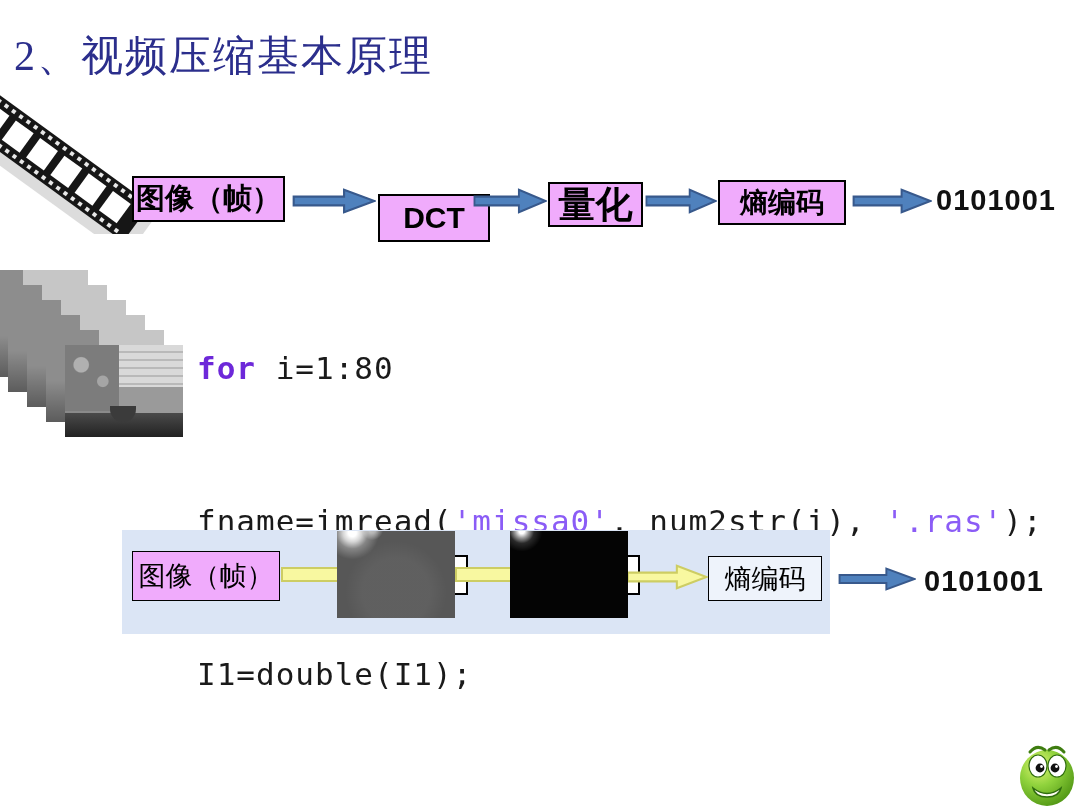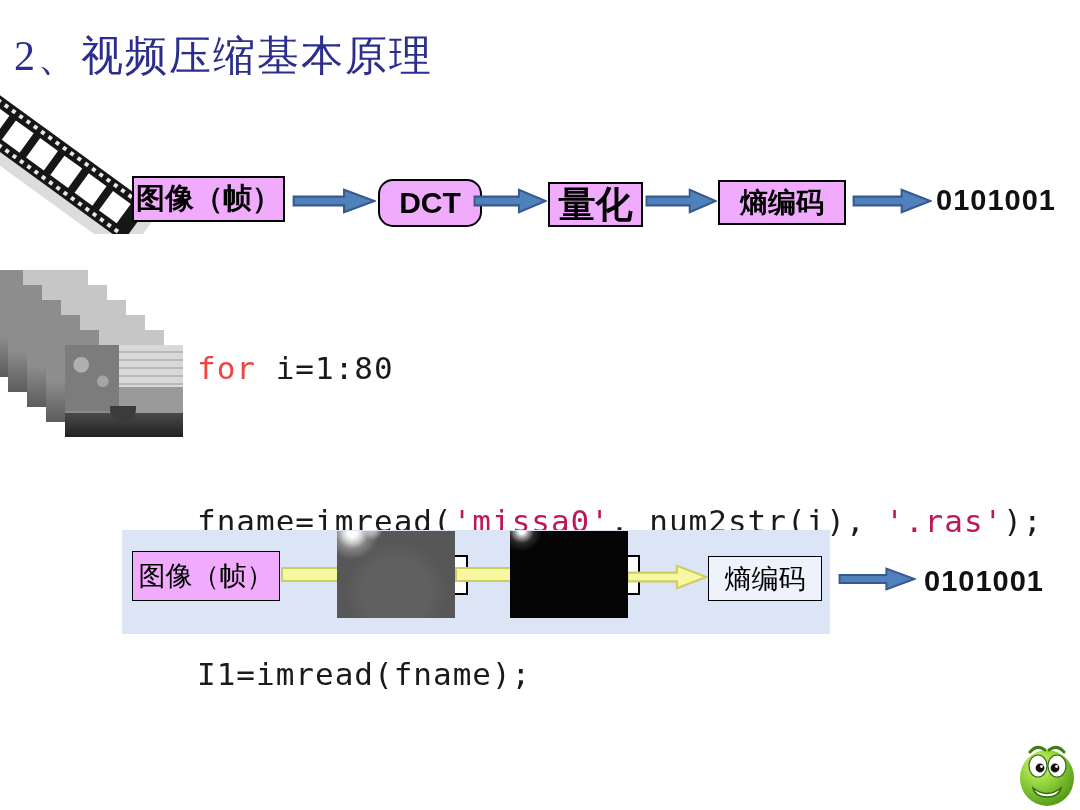--- a/index.html
+++ b/index.html
@@ -16,22 +16,22 @@
   .cjk{font-family:"Liberation Serif",serif;font-weight:700;color:#000;}
   .cjk-light{font-family:"Liberation Serif",serif;font-weight:400;color:#000;}
   .dct{font-family:"Liberation Sans",sans-serif;font-weight:700;font-size:30px;color:#000;}
   .bits{position:absolute;font-weight:700;font-size:29px;color:#111;letter-spacing:1px;}
 
   .arrow-svg{position:absolute;}
 
   
   .code{position:absolute;left:197px;top:241px;font-family:"DejaVu Sans Mono","Liberation Mono",monospace;
         font-size:31px;line-height:51px;letter-spacing:1px;color:#1a1a1a;white-space:pre;}
-  .code .kw{color:#ef4444;}
-  .code .str{color:#be185d;}
+  .code .kw{color:#6d28d9;font-weight:bold;}
+  .code .str{color:#8b5cf6;}
 
   
   .frame{position:absolute;width:118px;height:92px;
          background:linear-gradient(180deg,rgba(0,0,0,0) 0 55%,rgba(0,0,0,.35) 100%),
                     linear-gradient(90deg,#8d8d8d 0 45%,#c6c6c6 45% 100%);}
   .frame.front{background:linear-gradient(90deg,#8a8a8a 0 45%,#9a9a9a 45% 100%);}
   .frame.front .cal{position:absolute;right:0;top:0;width:56%;height:46%;
         background:repeating-linear-gradient(180deg,#d9d9d9 0 6px,#b9b9b9 6px 8px);
         border-left:1px solid #777;}
   .frame.front .veg{position:absolute;left:0;top:0;width:46%;height:72%;
@@ -127,21 +127,21 @@
   </svg>
 
   <div class="fbox cjk" style="left:132px;top:176px;width:153px;height:46px;font-size:29px;">
     <span>图像（帧）</span>
   </div>
 
   <svg class="arrow-svg" style="left:292px;top:188px;" width="84" height="26" viewBox="0 0 100 30" preserveAspectRatio="none">
     <polygon points="2,10 62,10 62,2 98,15 62,28 62,20 2,20" fill="#4f81bd" stroke="#38598c" stroke-width="2.5"></polygon>
   </svg>
 
-  <div class="fbox" style="left:378px;top:179px;width:104px;height:48px;border-radius:15px;">
+  <div class="fbox" style="left:378px;top:194px;width:112px;height:48px;">
     <span class="dct">DCT</span>
   </div>
 
   <svg class="arrow-svg" style="left:473px;top:188px;" width="74" height="26" viewBox="0 0 100 30" preserveAspectRatio="none">
     <polygon points="2,10 62,10 62,2 98,15 62,28 62,20 2,20" fill="#4f81bd" stroke="#38598c" stroke-width="2.5"></polygon>
   </svg>
 
   <div class="fbox cjk" style="left:548px;top:182px;width:95px;height:45px;font-size:37px;">
     <span>量化</span>
   </div>
@@ -156,21 +156,20 @@
 
   <svg class="arrow-svg" style="left:852px;top:188px;" width="80" height="26" viewBox="0 0 100 30" preserveAspectRatio="none">
     <polygon points="2,10 62,10 62,2 98,15 62,28 62,20 2,20" fill="#4f81bd" stroke="#38598c" stroke-width="2.5"></polygon>
   </svg>
 
   <div class="bits" style="left:936px;top:184px;">0101001</div>
 
   <div class="code">
     <div><span class="kw">for</span><span> i=1:80</span></div>
     <div><span>fname=imread(</span><span class="str">'missa0'</span><span>, num2str(i), </span><span class="str">'.ras'</span><span>);</span></div>
-    <div><span>I1=imread(fname);</span></div>
     <div><span>I1=double(I1);</span></div>
     
   </div>
 
   <div>
     <div class="frame" style="left:-30px;top:270px;z-index:1;"></div>
     <div class="frame" style="left:-11px;top:285px;z-index:2;"></div>
     <div class="frame" style="left:8px;top:300px;z-index:3;"></div>
     <div class="frame" style="left:27px;top:315px;z-index:4;"></div>
     <div class="frame" style="left:46px;top:330px;z-index:5;"></div>

